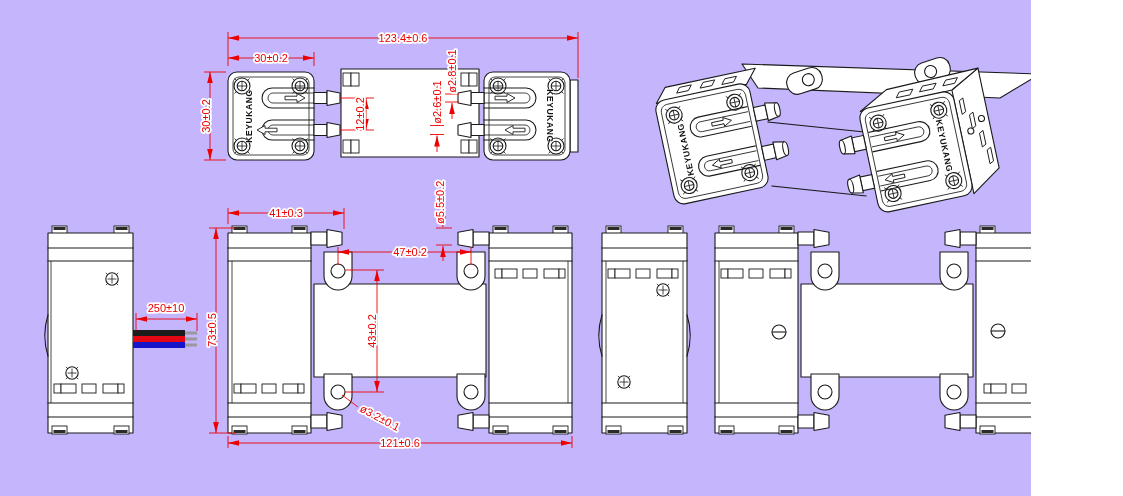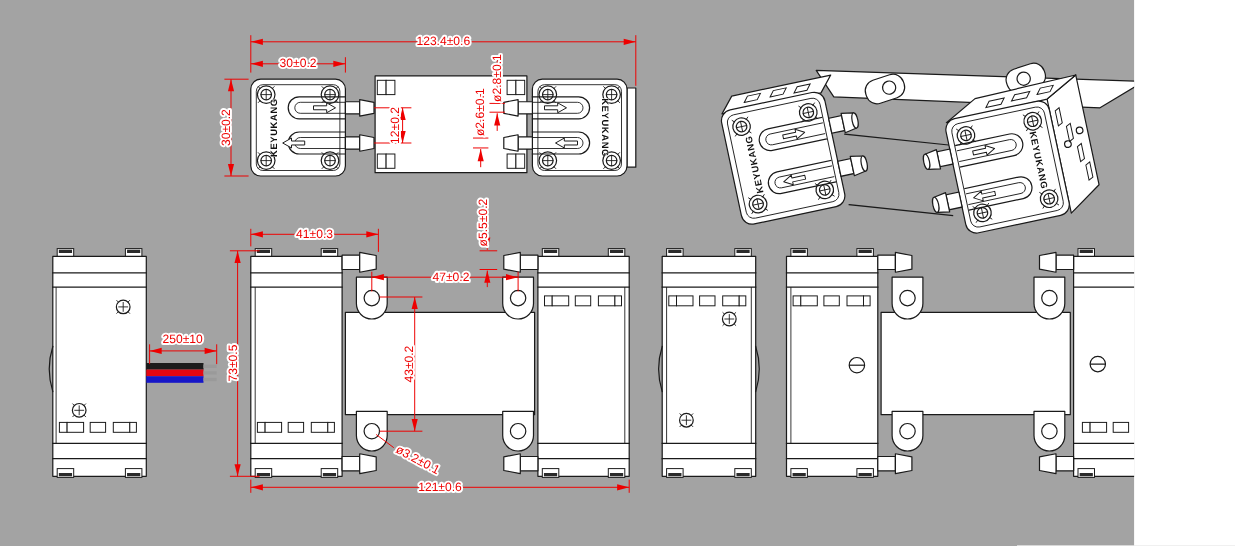--- a/index.html
+++ b/index.html
@@ -1,16 +1,16 @@
 <!DOCTYPE html>
 <html><head>
 <meta charset="utf-8">
 <style>
   html,body{margin:0;padding:0;background:#ffffff;}
-  .stage{width:1031px;height:496px;position:relative;background:#a3a3a3;overflow:hidden;}
+  .stage{width:1031px;height:496px;position:relative;background:#c4b5fd;overflow:hidden;}
   svg{display:block;}
   .ln{fill:none;stroke:#1a1a1a;stroke-width:1.1;stroke-linejoin:round;stroke-linecap:square;}
   .th{fill:none;stroke:#1a1a1a;stroke-width:.8;stroke-linejoin:round;}
   .lnf{fill:#ffffff;stroke:#1a1a1a;stroke-width:1.1;stroke-linejoin:round;}
   .sl{fill:#ffffff;stroke:#1a1a1a;stroke-width:.9;}
   .aw{fill:#ffffff;stroke:#1a1a1a;stroke-width:.9;stroke-linejoin:round;}
   .dk{fill:#2b2b2b;stroke:none;}
   .dim{fill:none;stroke:#ee0000;stroke-width:.9;}
   .dim-text{fill:#ee0000;font:11px "Liberation Sans",sans-serif;paint-order:stroke;stroke:#ffffff;stroke-width:3.5px;stroke-linejoin:round;}
   .brand{fill:#111;font:bold 8.5px "Liberation Sans",sans-serif;letter-spacing:.6px;paint-order:stroke;stroke:#fff;stroke-width:.5px;}

